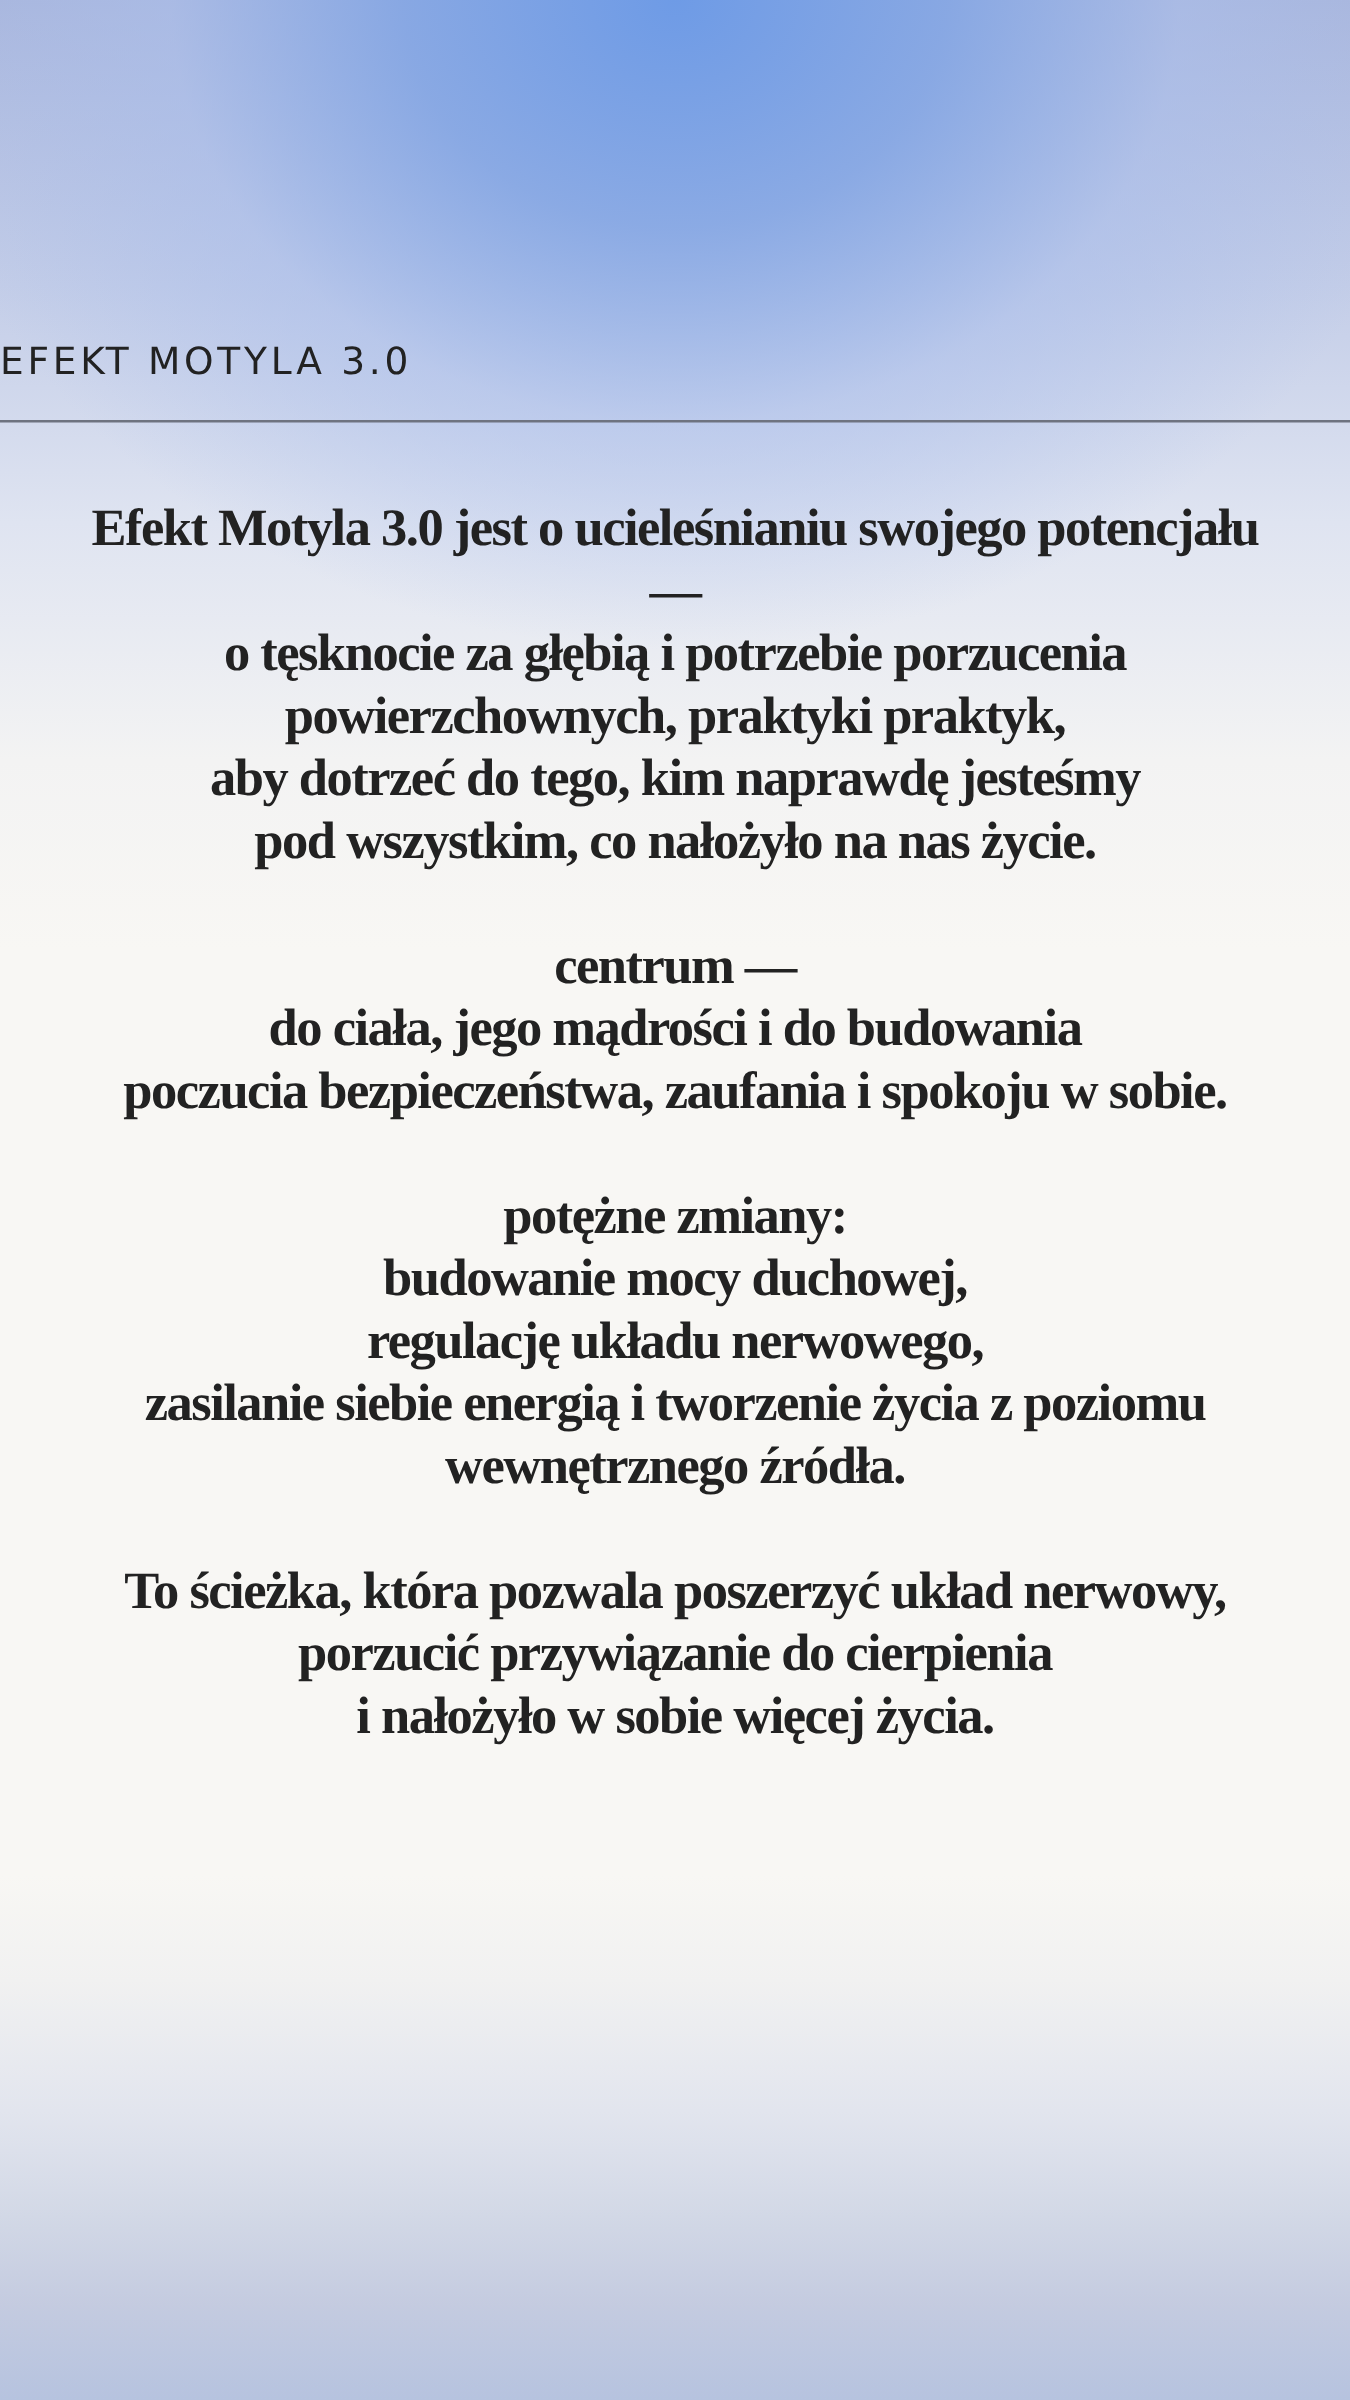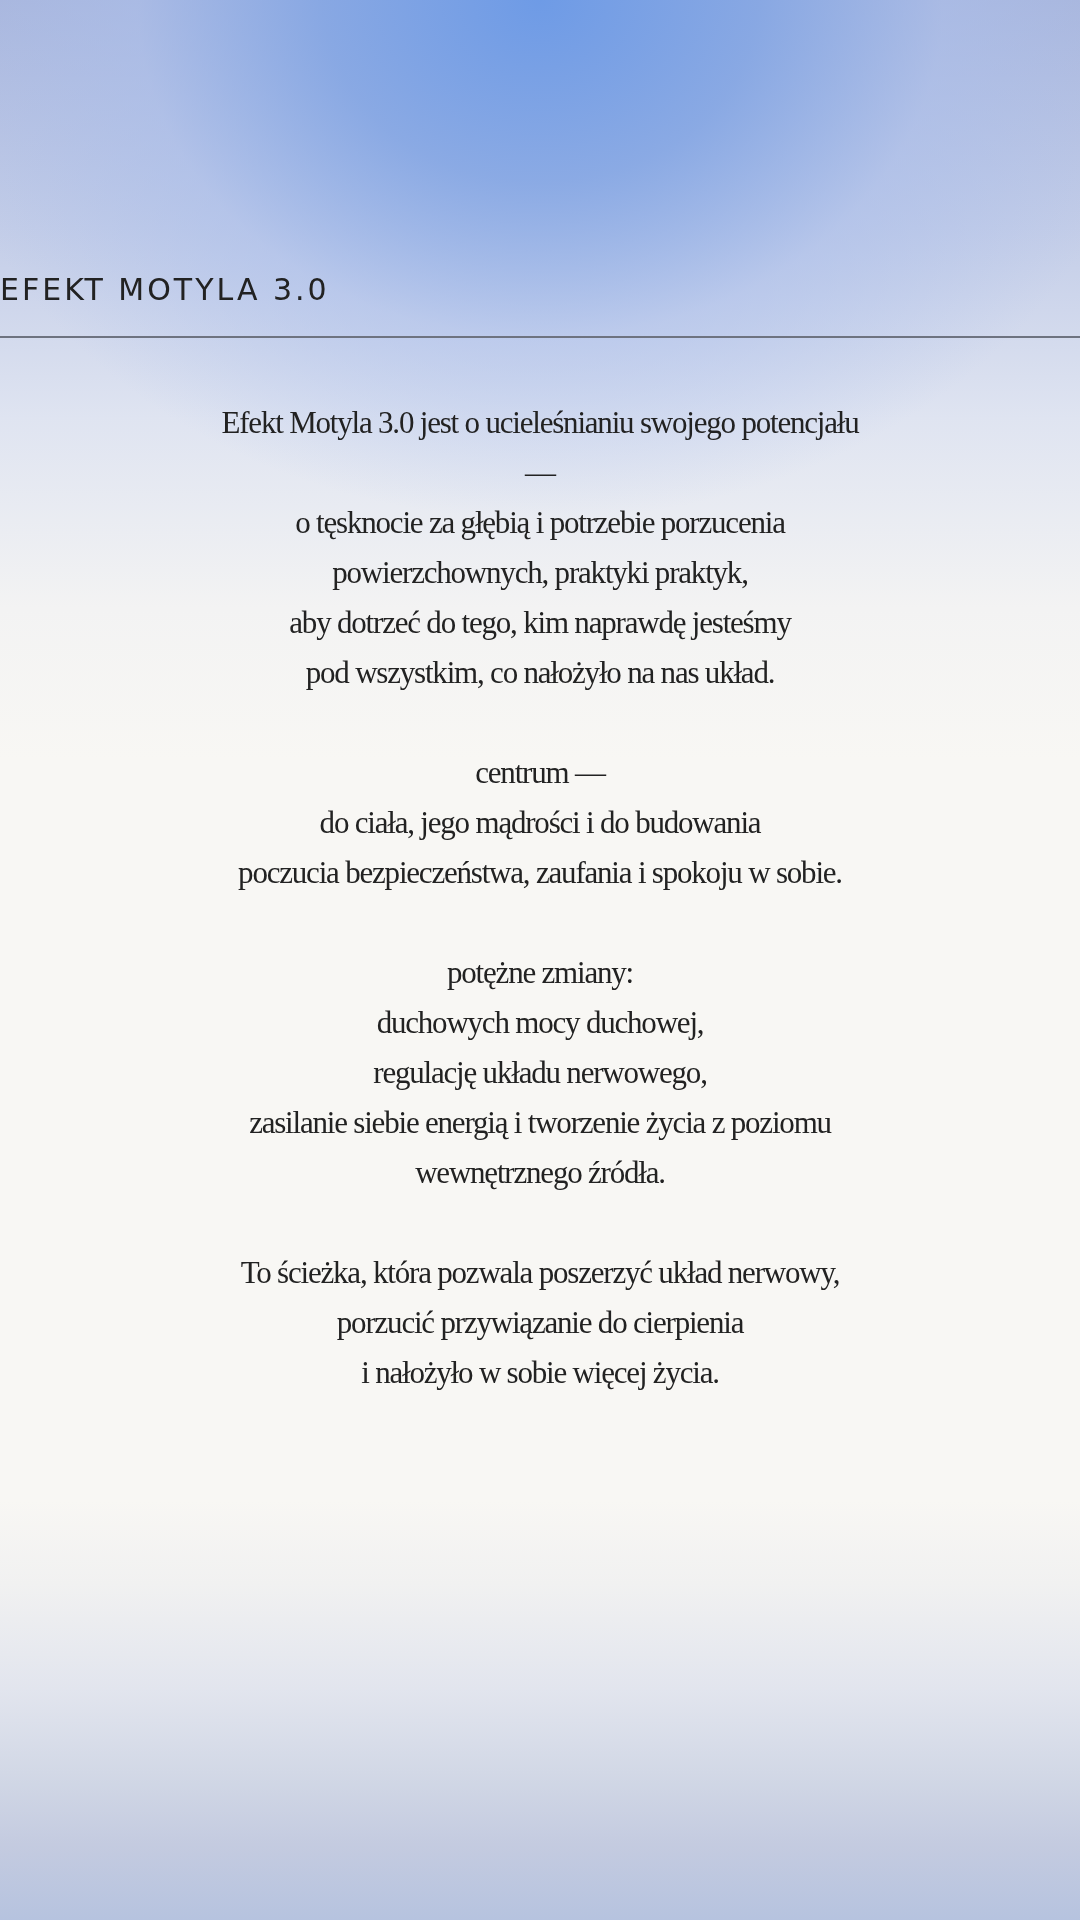--- a/index.html
+++ b/index.html
@@ -54,24 +54,25 @@
       background: #6e7380;
       z-index: 2;
     }
     .content {
       position: absolute;
       left: 60px; right: 60px;
       top: 398px;
       z-index: 2;
       text-align: center;
       font-family: "Liberation Serif", "DejaVu Serif", serif;
-      font-size: 31px;
+      font-size: 42px;
       line-height: 50px;
       color: #222222;
       letter-spacing: -1.2px;
+      font-weight: bold;
     }
     .para {
       margin: 0 0 50px 0;
     }
     .line {
       display: block;
     }
   </style>
 </head>
 <body>
@@ -84,30 +85,30 @@
 </header>
 <div class="divider"></div>
 
 <main class="content">
   <p class="para">
     <span class="line">Efekt Motyla 3.0 jest o ucieleśnianiu swojego potencjału</span>
     <span class="line">—</span>
     <span class="line">o tęsknocie za głębią i potrzebie porzucenia</span>
     <span class="line">powierzchownych, praktyki praktyk,</span>
     <span class="line">aby dotrzeć do tego, kim naprawdę jesteśmy</span>
-    <span class="line">pod wszystkim, co nałożyło na nas układ.</span>
+    <span class="line">pod wszystkim, co nałożyło na nas życie.</span>
   </p>
   <p class="para">
     <span class="line">centrum —</span>
     <span class="line">do ciała, jego mądrości i do budowania</span>
     <span class="line">poczucia bezpieczeństwa, zaufania i spokoju w sobie.</span>
   </p>
   <p class="para">
     <span class="line">potężne zmiany:</span>
-    <span class="line">duchowych mocy duchowej,</span>
+    <span class="line">budowanie mocy duchowej,</span>
     <span class="line">regulację układu nerwowego,</span>
     <span class="line">zasilanie siebie energią i tworzenie życia z poziomu</span>
     <span class="line">wewnętrznego źródła.</span>
   </p>
   <p class="para">
     <span class="line">To ścieżka, która pozwala poszerzyć układ nerwowy,</span>
     <span class="line">porzucić przywiązanie do cierpienia</span>
     <span class="line">i nałożyło w sobie więcej życia.</span>
   </p>
 </main>

